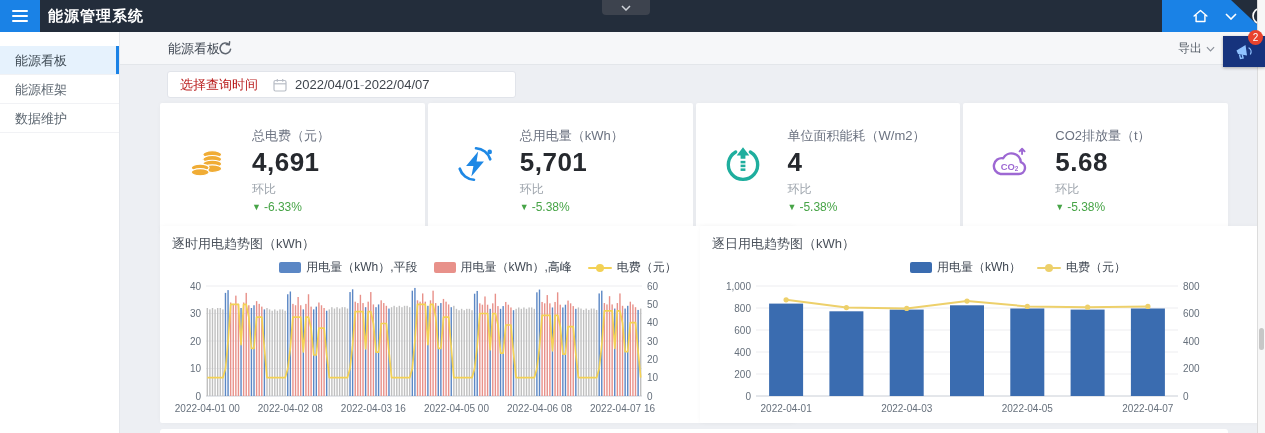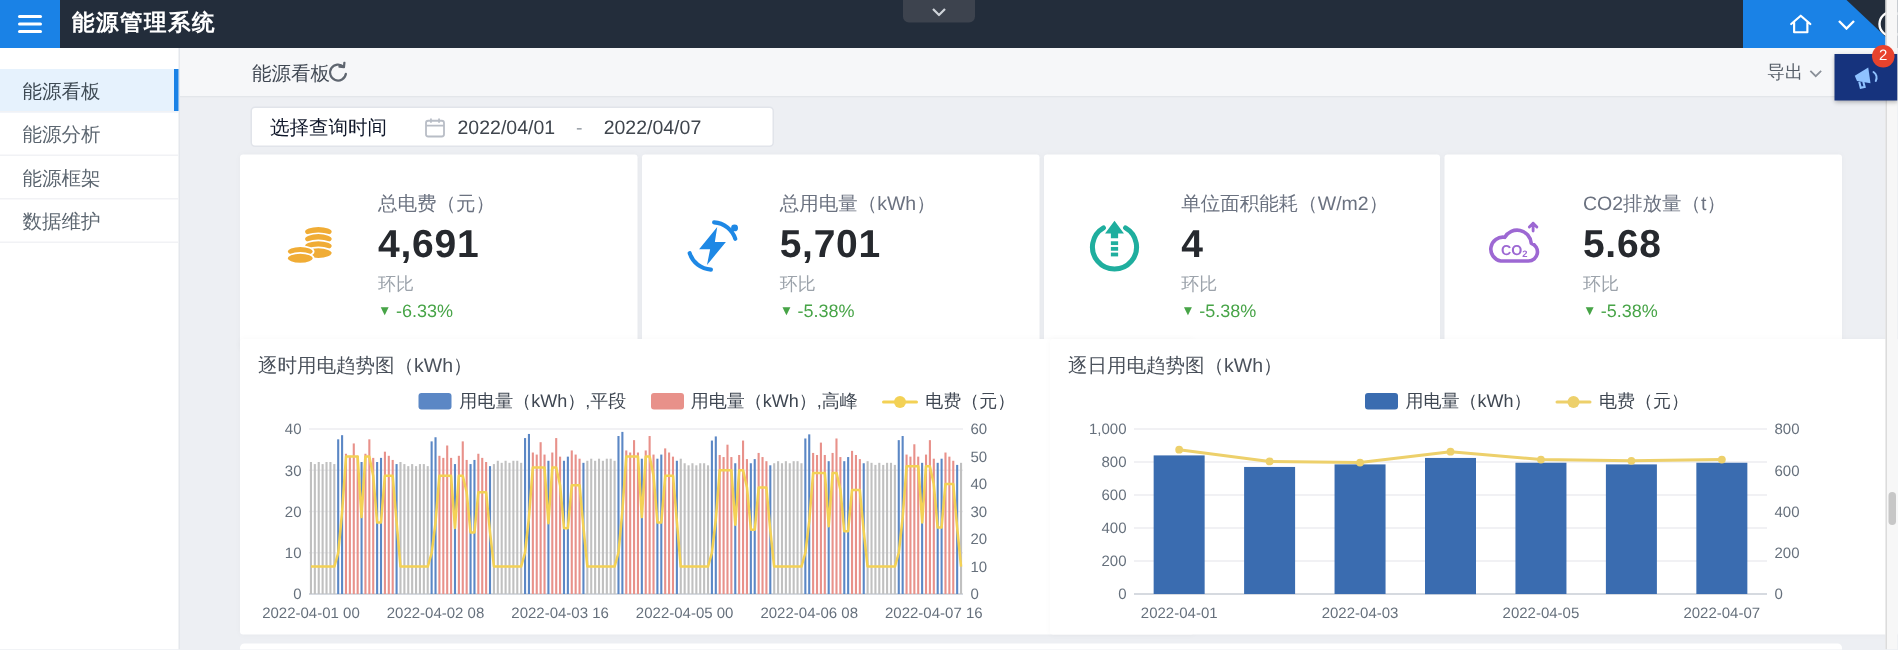--- a/index.html
+++ b/index.html
@@ -45,22 +45,22 @@
   .export { position:absolute; left:1058px; top:0; height:33px; line-height:33px; font-size:12px; color:#565e68;
     cursor:pointer; display:flex; align-items:center; gap:4px; }
 
   .notif-box { position:absolute; left:1223px; top:36px; width:42px; height:31px; background:#16337d;
     z-index:30; display:flex; align-items:center; justify-content:center; cursor:pointer; box-shadow:0 1px 3px rgba(0,0,0,.3); }
   .notif-badge { position:absolute; right:2px; top:-6px; min-width:15px; height:15px; border-radius:8px;
     background:#e8432d; color:#fff; font-size:10px; line-height:15px; text-align:center; padding:0 3px; }
 
   .filter-box { position:absolute; left:47px; top:39px; width:349px; height:27px; background:#fff;
     border:1px solid #e1e4ea; border-radius:3px; display:flex; align-items:center; font-size:13px; color:#4a515c; }
-  .filter-label { padding-left:12px; width:115px; color:#0f172a; }
-  .filter-dates { display:flex; align-items:flex-start; gap:14px; margin-left:8px; color:#3f454d; cursor:pointer; }
+  .filter-label { padding-left:12px; width:105px; color:#b91c1c; }
+  .filter-dates { display:flex; align-items:flex-start; gap:0; margin-left:8px; color:#3f454d; cursor:pointer; }
 
   
   .kpi-row { position:absolute; left:40px; top:71px; width:1068px; height:130px; display:flex; gap:3px; }
   .kpi-card { flex:1; background:#fff; border-radius:2px; position:relative; box-shadow:0 0 4px rgba(0,0,0,.03); }
   .kpi-icon { position:absolute; left:26px; top:40px; width:42px; height:42px; }
   .kpi-text { position:absolute; left:92px; top:24px; }
   .kpi-label { font-size:13px; color:#6b7280; }
   .kpi-value { font-size:26px; font-weight:bold; color:#26292e; margin-top:2px; letter-spacing:.5px; }
   .kpi-compare { font-size:12px; color:#9ca3ab; margin-top:3px; }
   .kpi-change { font-size:12px; color:#47a447; margin-top:2px; display:flex; align-items:center; gap:3px; }
@@ -123,21 +123,20 @@
       <svg width="20" height="20" viewBox="0 0 20 20">
         <circle cx="10" cy="10" r="8" fill="none" stroke="#fff" stroke-width="1.6"></circle>
         <path d="M10 5.5 V10 l3 2" fill="none" stroke="#fff" stroke-width="1.4"></path>
       </svg>
     </span>
   </div>
 </div>
 
 <div class="sidebar">
   <div class="side-item active">能源看板</div>
-  <div class="side-item">能源分析</div>
   <div class="side-item">能源框架</div>
   <div class="side-item">数据维护</div>
 </div>
 
 <div class="main">
 
   <div class="crumb-row">
     <span class="crumb">能源看板</span>
     <span class="refresh">
       <svg width="15" height="15" viewBox="0 0 15 15">

